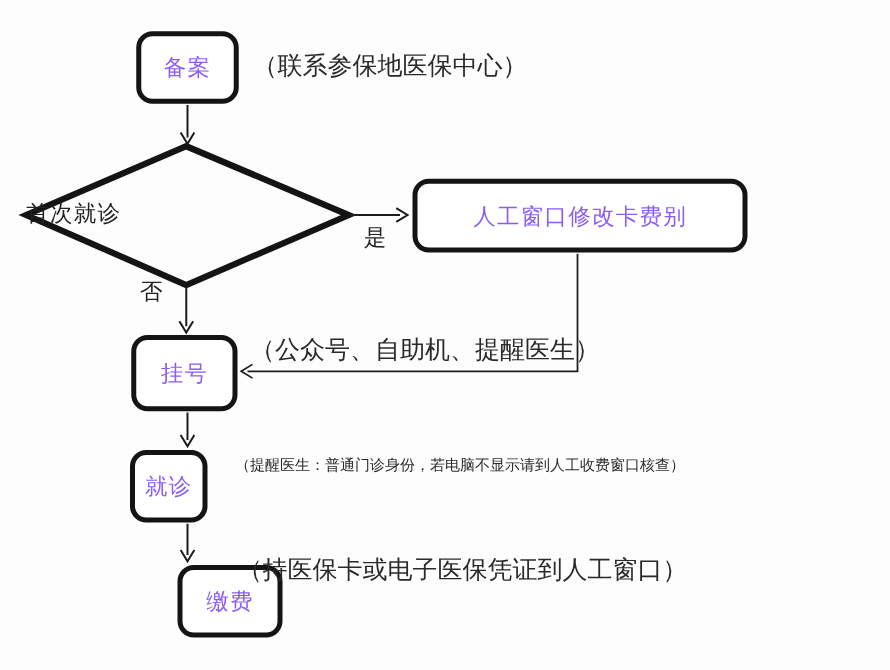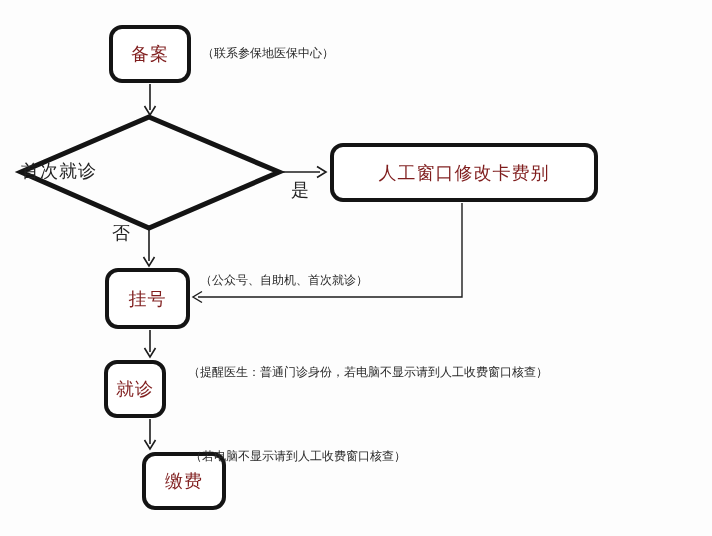--- a/index.html
+++ b/index.html
@@ -5,28 +5,28 @@
   html,body{margin:0;padding:0;background:#ffffff;}
   .canvas{
     position:relative;width:712px;height:536px;background:#fdfdfd;
     font-family:"Liberation Sans","DejaVu Sans",sans-serif;color:#1d1d1d;overflow:hidden;
   }
   .layer{position:absolute;left:0;top:0;width:712px;height:536px;}
   .node{
     position:absolute;box-sizing:border-box;background:#ffffff;
     border:4px solid #141414;border-radius:13px;
     display:flex;align-items:center;justify-content:center;
-    font-size:18px;letter-spacing:1px;color:#7f1d1d;white-space:nowrap;
+    font-size:18px;letter-spacing:1px;color:#8b5cf6;white-space:nowrap;
   }
   .diamond-label{
     position:absolute;left:21px;top:161px;width:258px;
     font-size:18px;line-height:21px;letter-spacing:1px;color:#222222;
   }
   .annotation{
-    position:absolute;font-size:12px;line-height:20px;color:#2a2a2a;white-space:nowrap;
+    position:absolute;font-size:20px;line-height:20px;color:#2a2a2a;white-space:nowrap;
   }
   .annotation.small{font-size:12px;line-height:18px;}
   .branch-label{
     position:absolute;font-size:18px;line-height:20px;color:#222222;
   }
   svg .stroke{stroke:#1c1c1c;fill:none;}
 </style>
 </head>
 <body>
 
@@ -74,17 +74,17 @@
   </div>
 
   <div class="node" style="left:106px;top:452px;width:84px;height:58px;margin-left:36px;">
     <span>缴费</span>
   </div>
 
   <div class="branch-label" style="left:291px;top:180px;">是</div>
   <div class="branch-label" style="left:112px;top:223px;">否</div>
 
   <div class="annotation" style="left:202px;top:43px;">（联系参保地医保中心）</div>
-  <div class="annotation" style="left:200px;top:270px;">（公众号、自助机、首次就诊）</div>
+  <div class="annotation" style="left:200px;top:270px;">（公众号、自助机、提醒医生）</div>
   <div class="annotation small" style="left:188px;top:363px;">（提醒医生：普通门诊身份，若电脑不显示请到人工收费窗口核查）</div>
-  <div class="annotation" style="left:190px;top:446px;">（若电脑不显示请到人工收费窗口核查）</div>
+  <div class="annotation" style="left:190px;top:446px;">（持医保卡或电子医保凭证到人工窗口）</div>
 
 </div>
 
 </body></html>

